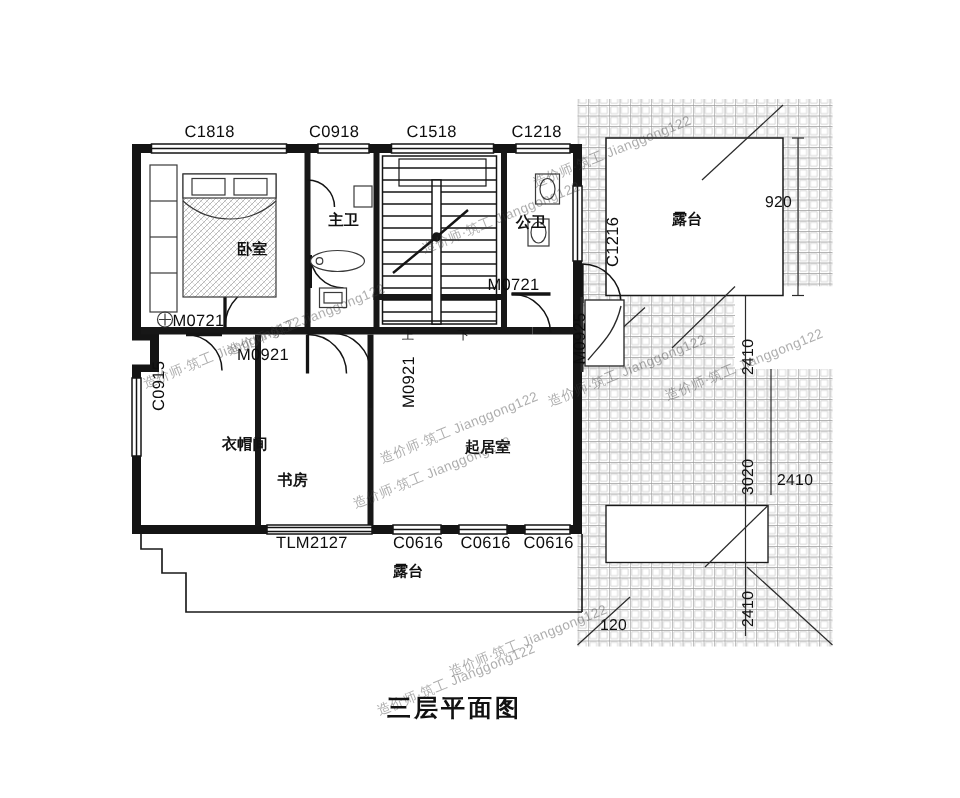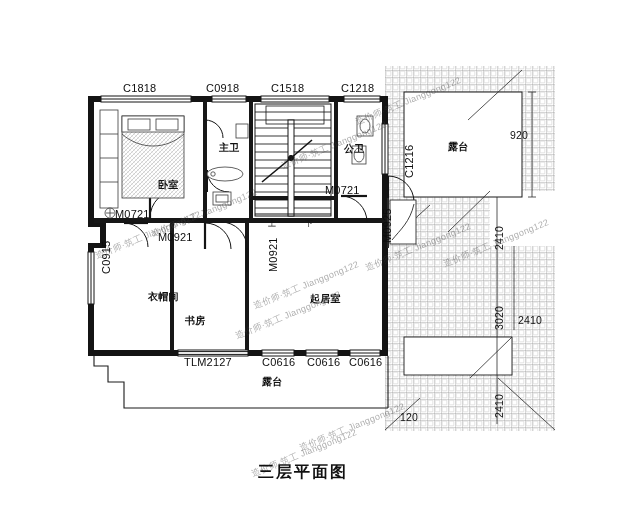--- a/index.html
+++ b/index.html
@@ -328,21 +328,21 @@
   <div class="lbl lbl-code" style="left:307px; top:357px;">C0616</div>
   <div class="lbl lbl-code" style="left:349px; top:357px;">C0616</div>
 
   <div class="lbl lbl-code" style="left:115px; top:209px;">M0721</div>
   <div class="lbl lbl-code" style="left:158px; top:232px;">M0921</div>
   <div class="lbl lbl-code rot90" style="left:268px; top:272px;">M0921</div>
   <div class="lbl lbl-code" style="left:325px; top:185px;">M0721</div>
   <div class="lbl lbl-code rot90" style="left:382px; top:243px;">M0925</div>
   <div class="lbl lbl-code" style="left:184px; top:357px;">TLM2127</div>
 
-  <div class="lbl lbl-room" style="left:158px; top:180px;">卧室</div>
+  <div class="lbl lbl-room" style="left:158px; top:162px;">卧室</div>
   <div class="lbl lbl-room" style="left:219px; top:143px;">主卫</div>
   <div class="lbl lbl-room" style="left:344px; top:144px;">公卫</div>
   <div class="lbl lbl-room" style="left:100px; top:292px;margin-left:48px;">衣帽间</div>
   <div class="lbl lbl-room" style="left:185px; top:291px;margin-top:25px;">书房</div>
   <div class="lbl lbl-room" style="left:310px; top:294px;">起居室</div>
   <div class="lbl lbl-room" style="left:448px; top:142px;">露台</div>
   <div class="lbl lbl-room" style="left:262px; top:377px;">露台</div>
 
   <div class="lbl lbl-tiny" style="left:268px; top:220px;">上</div>
   <div class="lbl lbl-tiny" style="left:305px; top:220px;">下</div>

